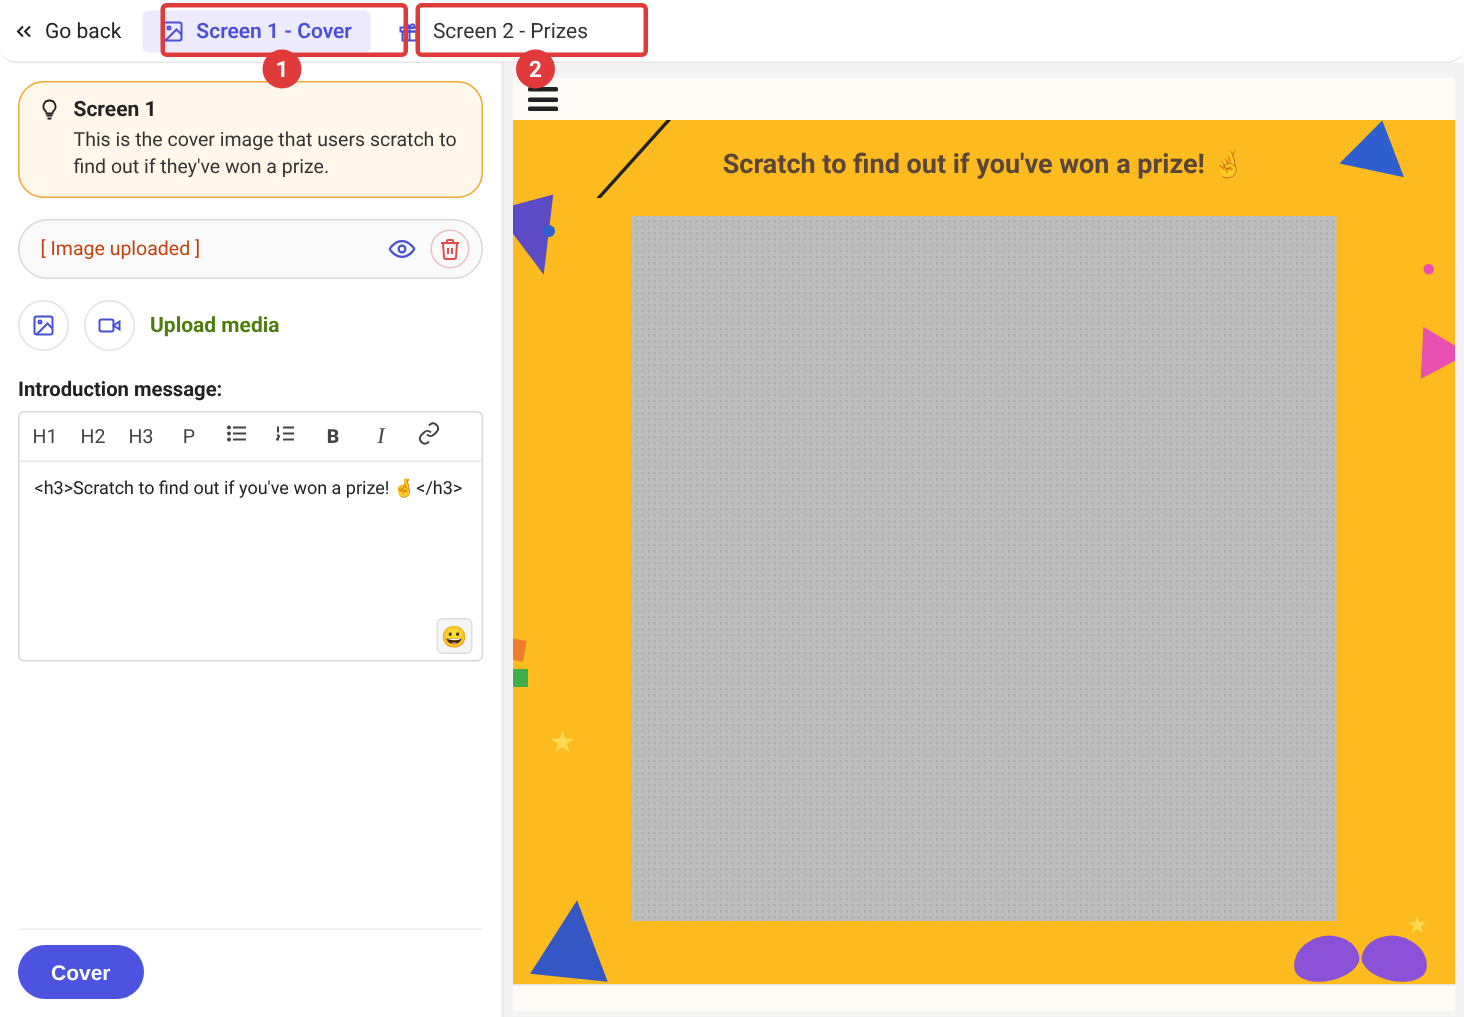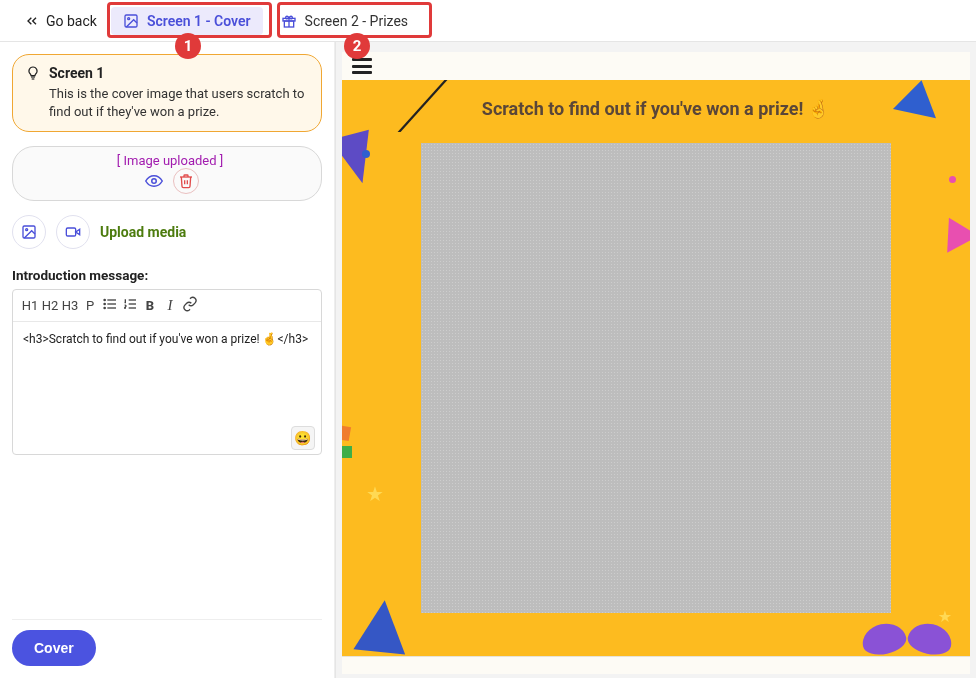--- a/index.html
+++ b/index.html
@@ -9,23 +9,24 @@
     width: 976px;
     height: 678px;
     overflow: hidden;
     position: relative;
   }
   .topbar {
     height: 42px;
     display: flex;
     align-items: center;
     border-bottom: 1px solid #e5e5e5;
-    padding: 0 16px;
+    padding: 0 0;
     gap: 6px;
     background: #fff;
+    border-radius: 11px;
   }
   .go-back {
     display: flex;
     align-items: center;
     gap: 6px;
     font-size: 14px;
     color: #222;
     padding: 6px 8px;
     cursor: pointer;
   }
@@ -117,25 +118,24 @@
     font-weight: 400;
     color: #666;
   }
   .upload-pill {
     display: flex;
     align-items: center;
     border: 1px solid #d8d8d8;
     border-radius: 22px;
     padding: 6px 8px 6px 14px;
     font-size: 13px;
-    color: #a21caf;
+    color: #c2410c;
     justify-content: space-between;
     margin-bottom: 14px;
     background: #fafafa;
-    flex-direction: column;
   }
   .upload-pill .actions {
     display: flex;
     gap: 6px;
     align-items: center;
   }
   .icon-btn-circ {
     width: 26px;
     height: 26px;
     display: flex;
@@ -175,21 +175,21 @@
     margin-bottom: 6px;
   }
   .editor {
     border: 1px solid #d8d8d8;
     border-radius: 4px;
     background: #fff;
   }
   .editor-toolbar {
     display: flex;
     align-items: center;
-    gap: 2px;
+    gap: 14px;
     padding: 6px 8px;
     border-bottom: 1px solid #e8e8e8;
     font-size: 13px;
     color: #444;
   }
   .editor-toolbar .tbtn {
     cursor: pointer;
     min-width: 18px;
     text-align: center;
   }

